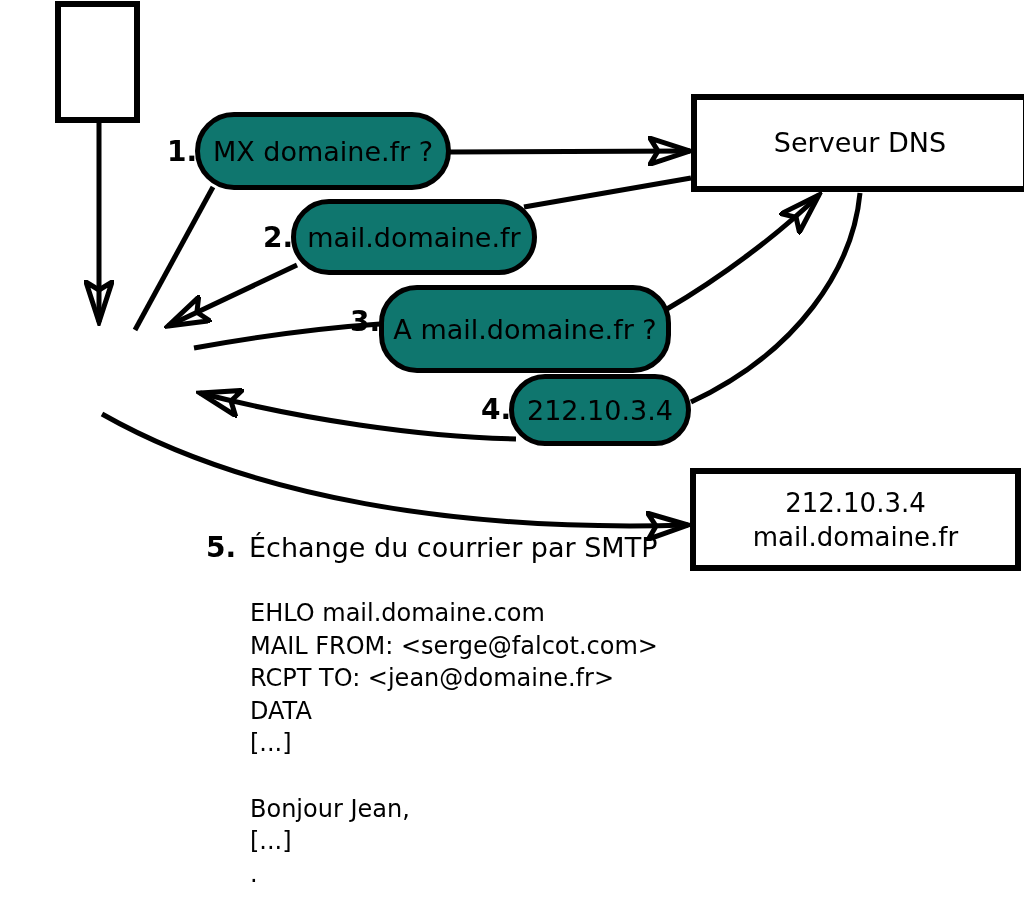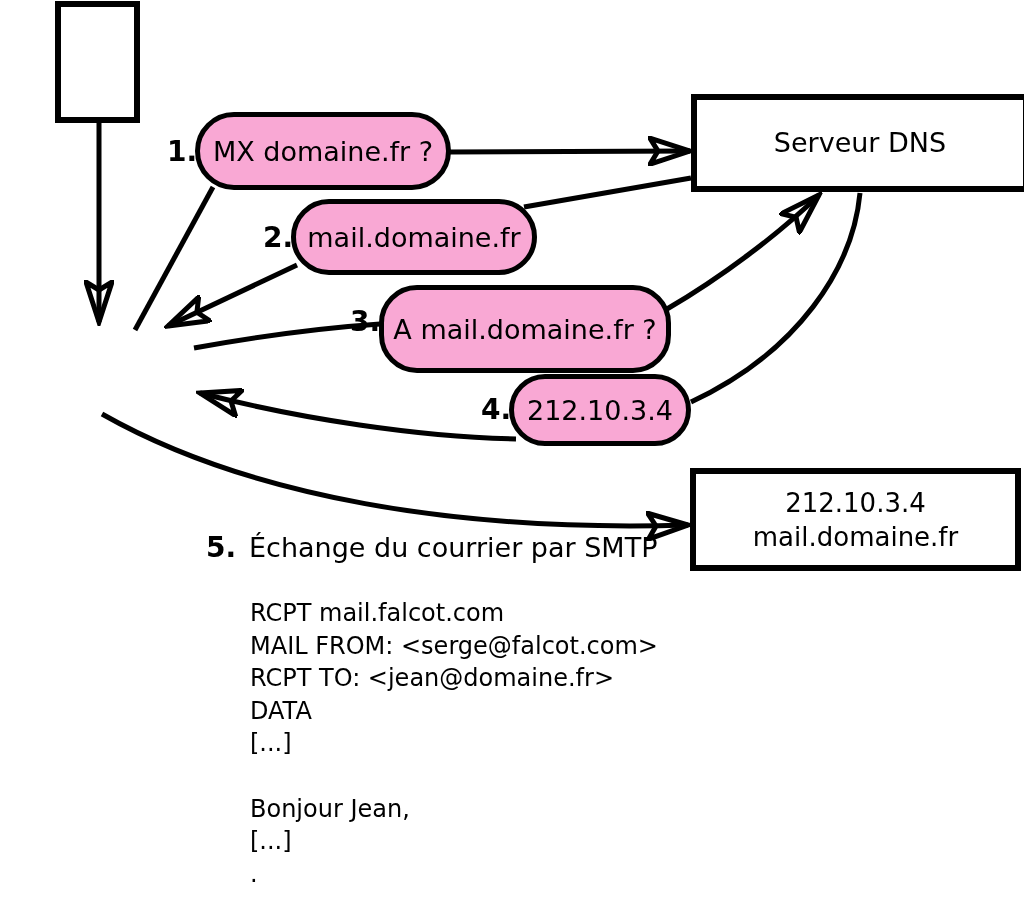--- a/index.html
+++ b/index.html
@@ -33,21 +33,21 @@
     display: flex;
     align-items: center;
     justify-content: center;
     text-align: center;
     z-index: 2;
     font-size: 27px;
     line-height: 1.25;
   }
   .bubble {
     position: absolute;
-    background: #f9a8d4;
+    background: #0f766e;
     border: 5px solid #000;
     display: flex;
     align-items: center;
     justify-content: center;
     text-align: center;
     z-index: 2;
     font-size: 27px;
   }
 
   .label {
@@ -137,21 +137,21 @@
   <div class="label step-num" style="left:167px; top:135px;">1.</div>
   <div class="label step-num" style="left:263px; top:221px;">2.</div>
   <div class="label step-num" style="left:350px; top:305px;">3.</div>
   <div class="label step-num" style="left:481px; top:393px;">4.</div>
 
 
   <div class="label step-num" style="left:206px; top:531px;">5.</div>
   <div class="label step5-text" style="left:249px; top:532px;">Échange du courrier par SMTP</div>
 
   <div class="smtp-block">
-    <div class="smtp-line">RCPT mail.falcot.com</div>
+    <div class="smtp-line">EHLO mail.domaine.com</div>
     <div class="smtp-line">MAIL FROM: &lt;serge@falcot.com&gt;</div>
     <div class="smtp-line">RCPT TO: &lt;jean@domaine.fr&gt;</div>
     <div class="smtp-line">DATA</div>
     <div class="smtp-line">[...]</div>
     <div class="smtp-line"></div>
     <div class="smtp-line">Bonjour Jean,</div>
     <div class="smtp-line">[...]</div>
     <div class="smtp-line">.</div>
   </div>
 

